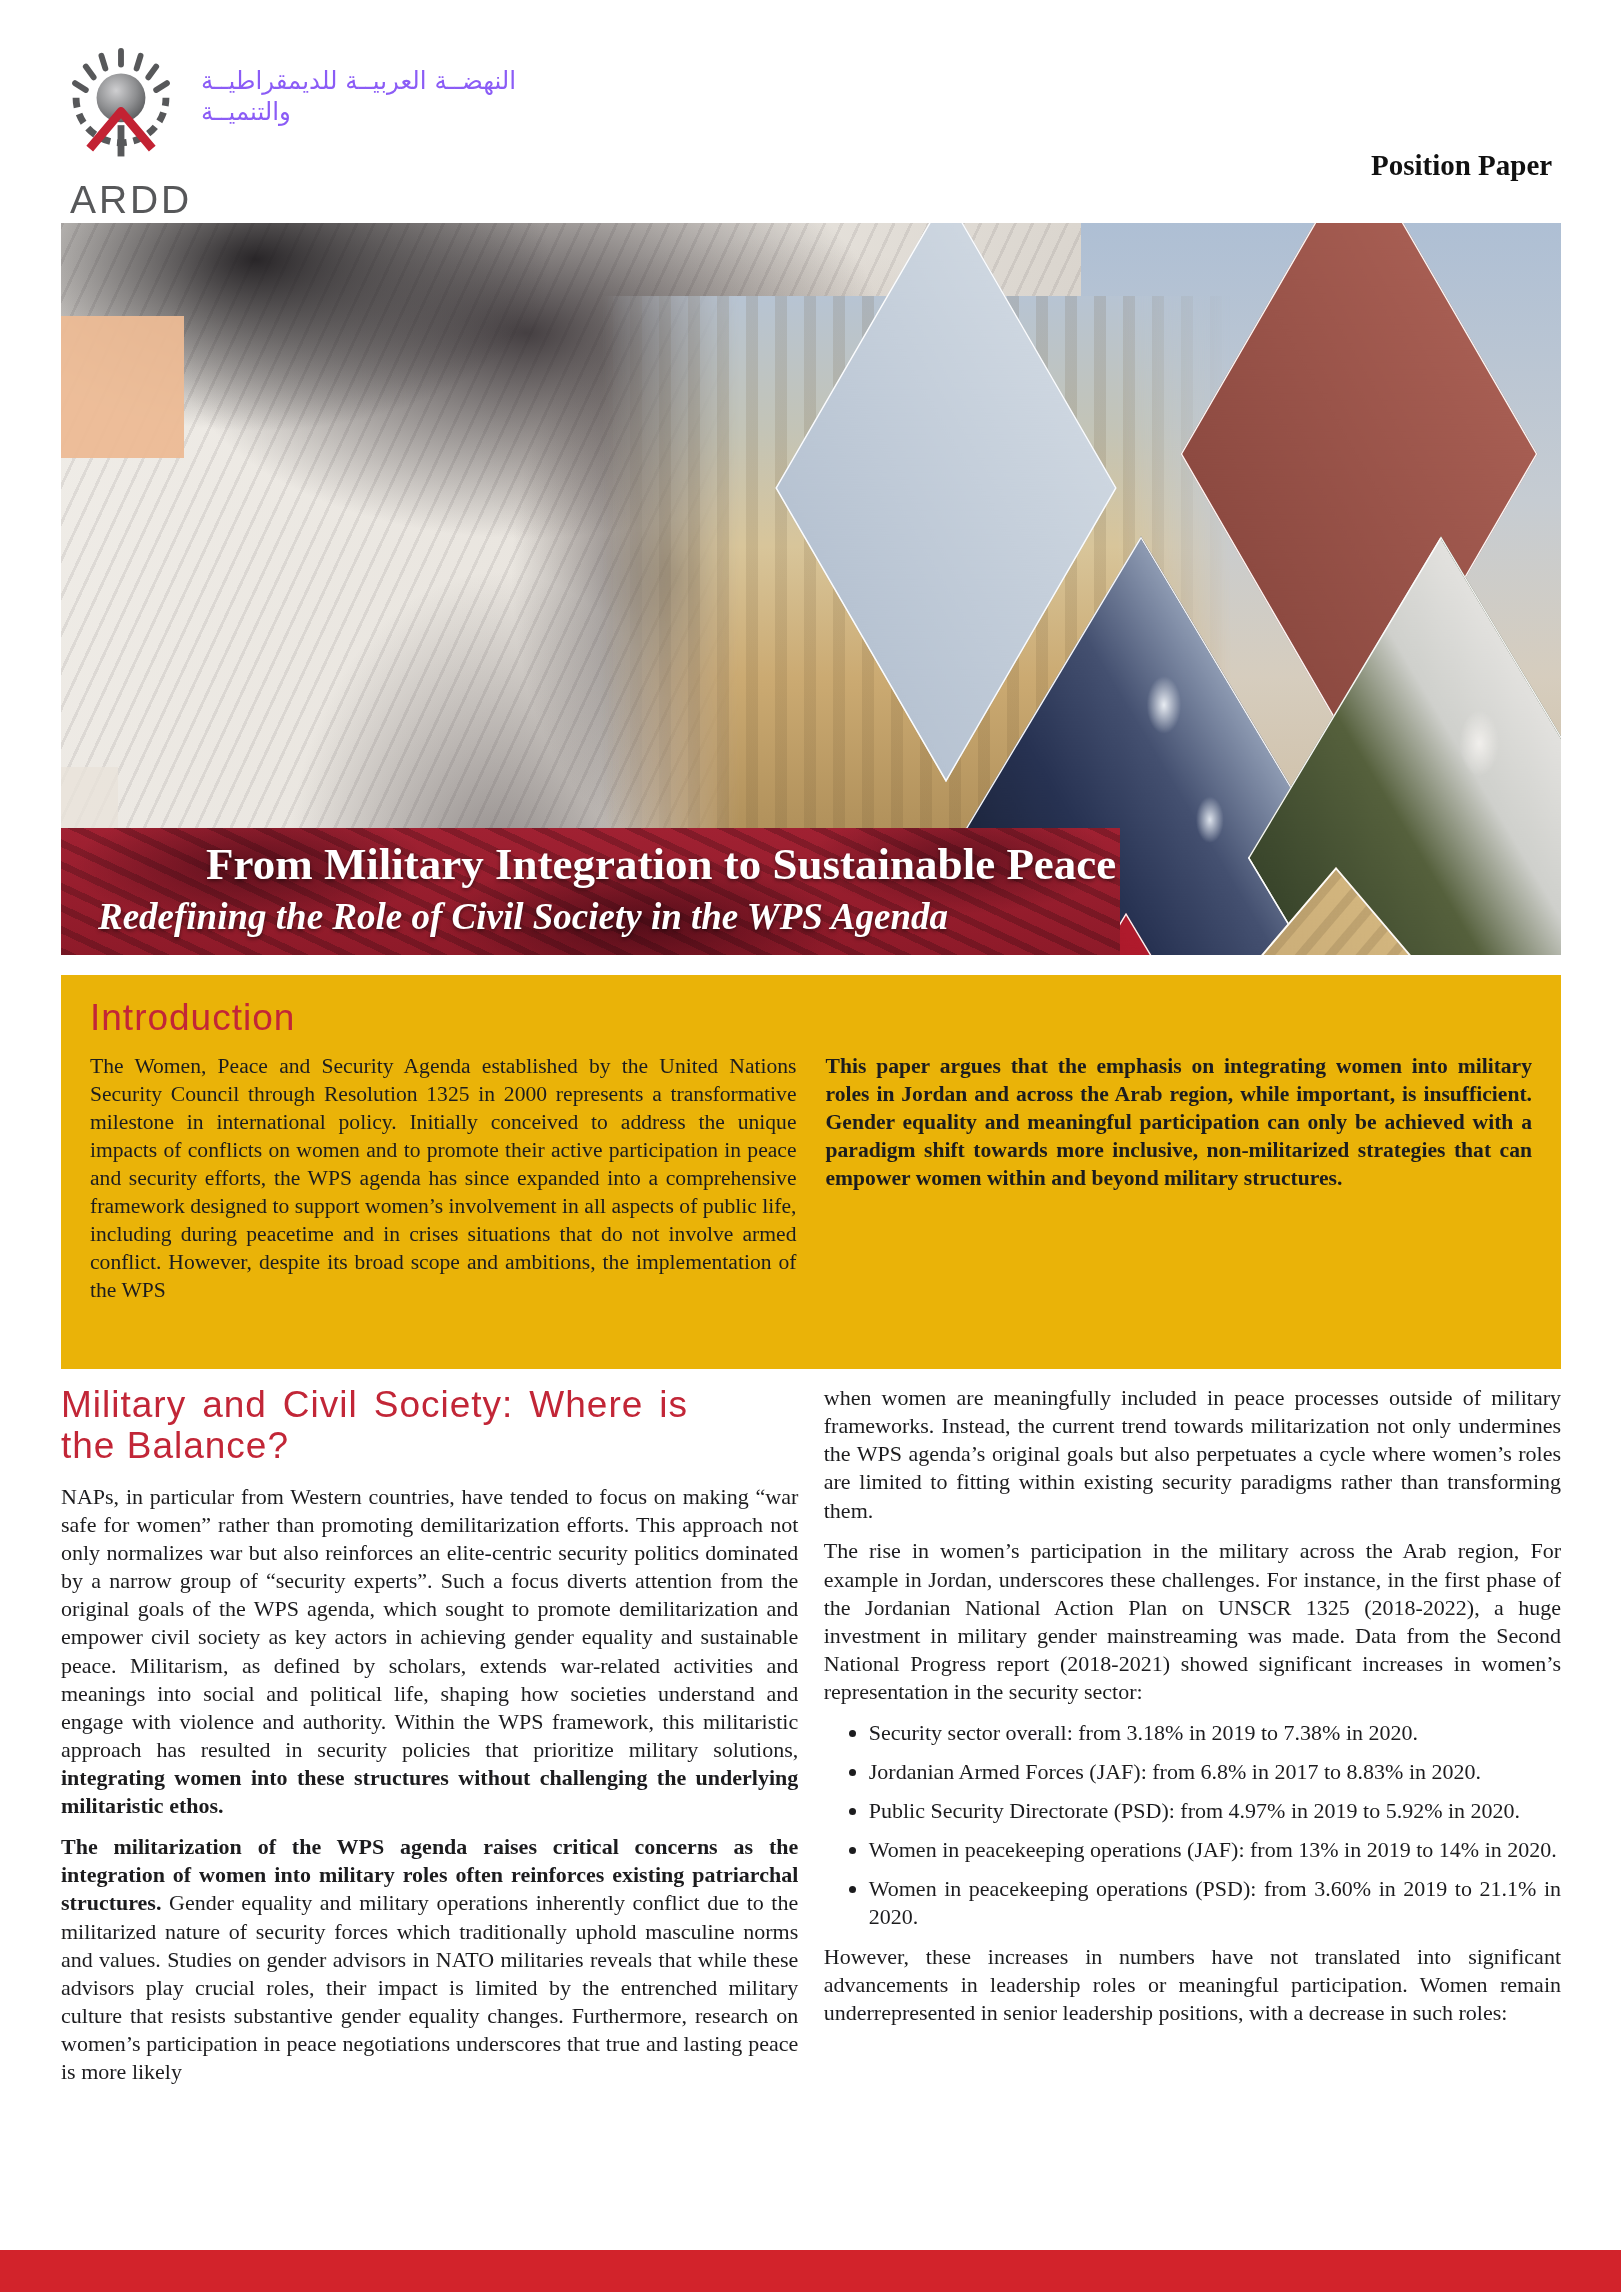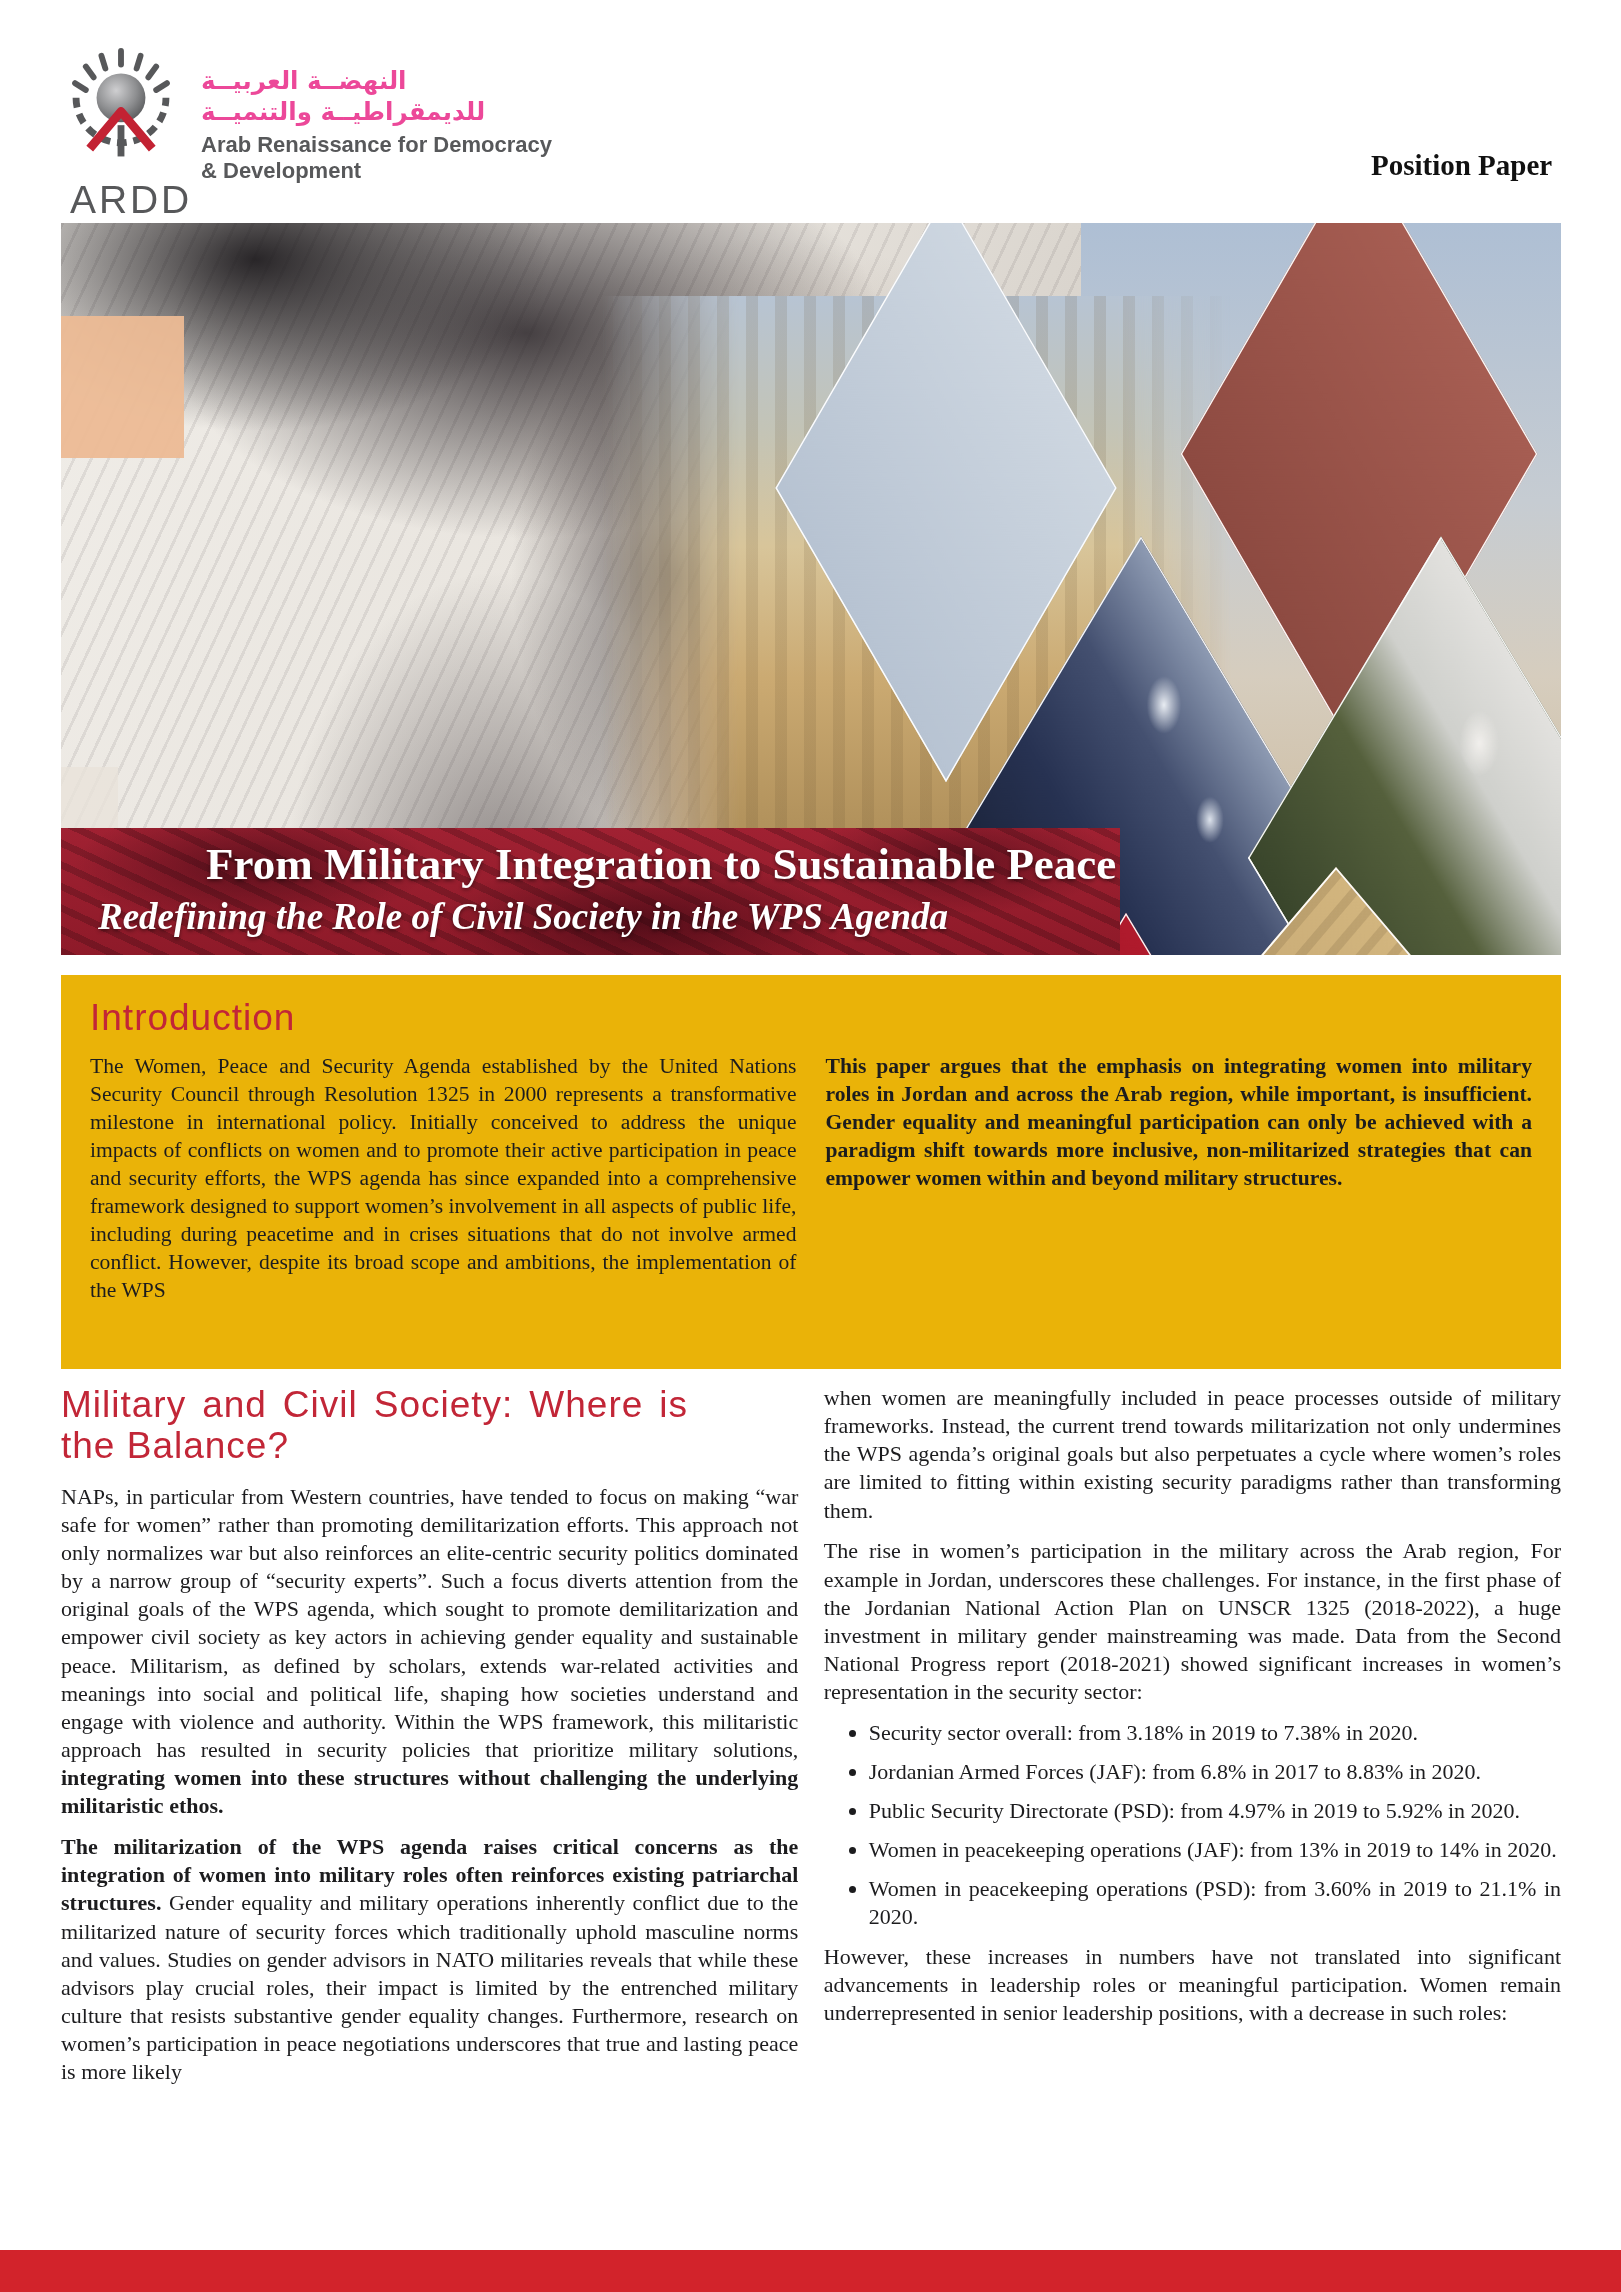--- a/index.html
+++ b/index.html
@@ -8,21 +8,21 @@
 
   
   .header{position:absolute;top:39px;left:54px;right:59px;height:176px;}
   .logo-wrap{position:absolute;left:0;top:0;width:510px;height:176px;}
   .logo-mark{position:absolute;left:7.8px;top:7.8px;width:118px;height:129px;}
   .ardd-text{position:absolute;left:16px;top:139px;width:127px;
              font-family:"Liberation Sans",sans-serif;font-weight:400;font-size:39px;
              letter-spacing:2.9px;color:#57585a;}
   .logo-names{position:absolute;left:147px;top:27.4px;width:363px;}
   .arabic-name{direction:rtl;text-align:left;font-family:"DejaVu Sans",sans-serif;
-               font-weight:700;font-size:24.5px;color:#ec4899;line-height:1.25;}
+               font-weight:400;font-size:24.5px;color:#8b5cf6;line-height:1.25;}
   .english-name{font-family:"Liberation Sans",sans-serif;font-weight:700;font-size:22px;
                 color:#57585a;margin-top:3.9px;}
   .doc-type{position:absolute;right:9.8px;top:110px;font-family:"Liberation Serif",serif;
             font-weight:700;font-size:29px;color:#111;}
 
   
   .hero{position:absolute;left:61px;top:223px;width:1500px;height:732px;overflow:hidden;background:#ddd8d2;}
   .sketch{position:absolute;inset:0;
     background:
       radial-gradient(ellipse 421px 245px at 13% 5%, rgba(28,25,28,.93), rgba(28,25,28,0) 70%),
@@ -130,21 +130,20 @@
           <line x1="107" y1="37" x2="96" y2="44"></line>
         </g>
         <path d="M14 52 A 46 46 0 1 0 106 52" fill="none" stroke="#57585a" stroke-width="7" stroke-dasharray="10 7"></path>
         <circle cx="60" cy="52" r="25" fill="url(#sph)"></circle>
         <path d="M28 104 L60 66 L92 104" fill="none" stroke="#c32233" stroke-width="9" stroke-linejoin="round"></path>
         <line x1="60" y1="80" x2="60" y2="112" stroke="#57585a" stroke-width="7"></line>
       </svg>
       <div class="ardd-text">ARDD</div>
       <div class="logo-names">
         <div class="arabic-name">النهضــة العربيــة للديمقراطيــة والتنميــة</div>
-        <div class="english-name">Arab Renaissance for Democracy &amp; Development</div>
       </div>
     </div>
     <div class="doc-type">Position Paper</div>
   </div>
 
   <div class="hero">
     <div class="sketch"></div>
     <div class="peach-square"></div>
     <div class="peach-square2"></div>
     <div class="right-sky"></div>

